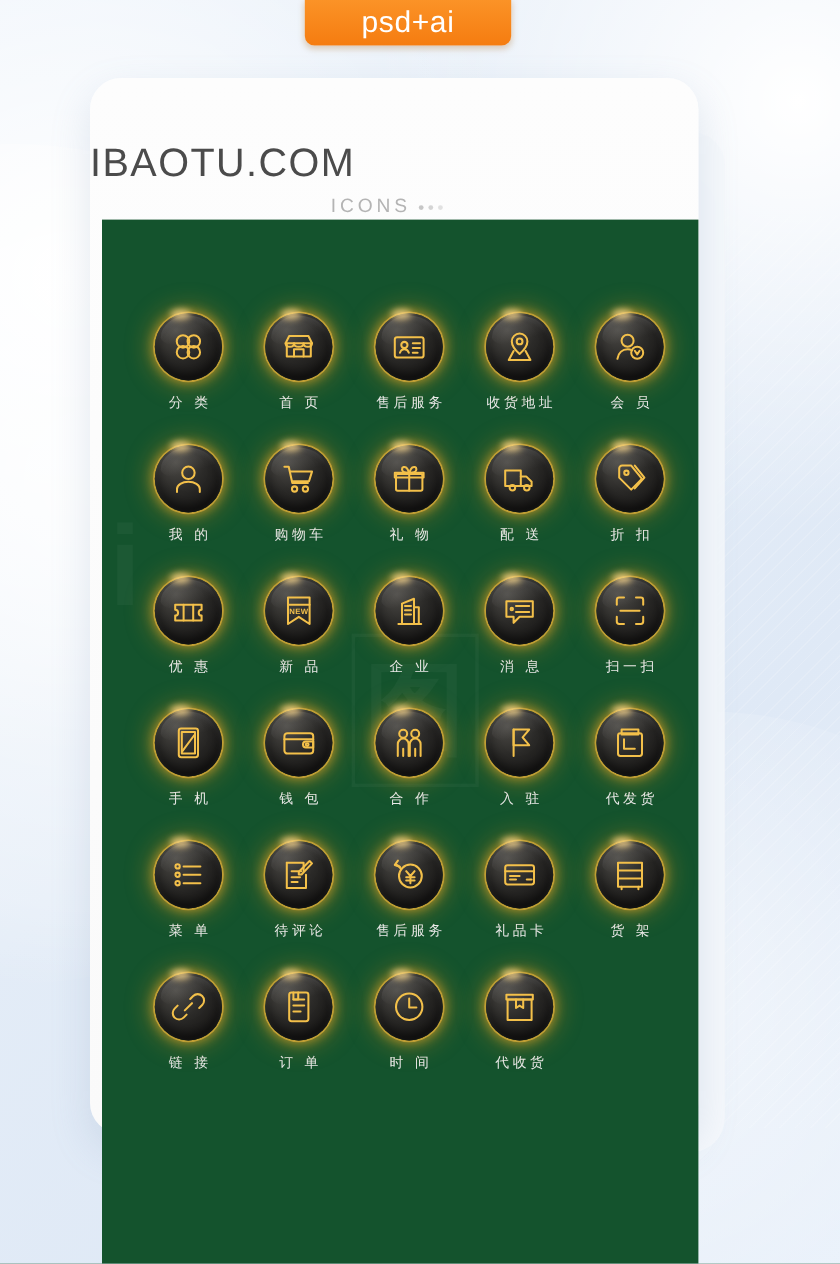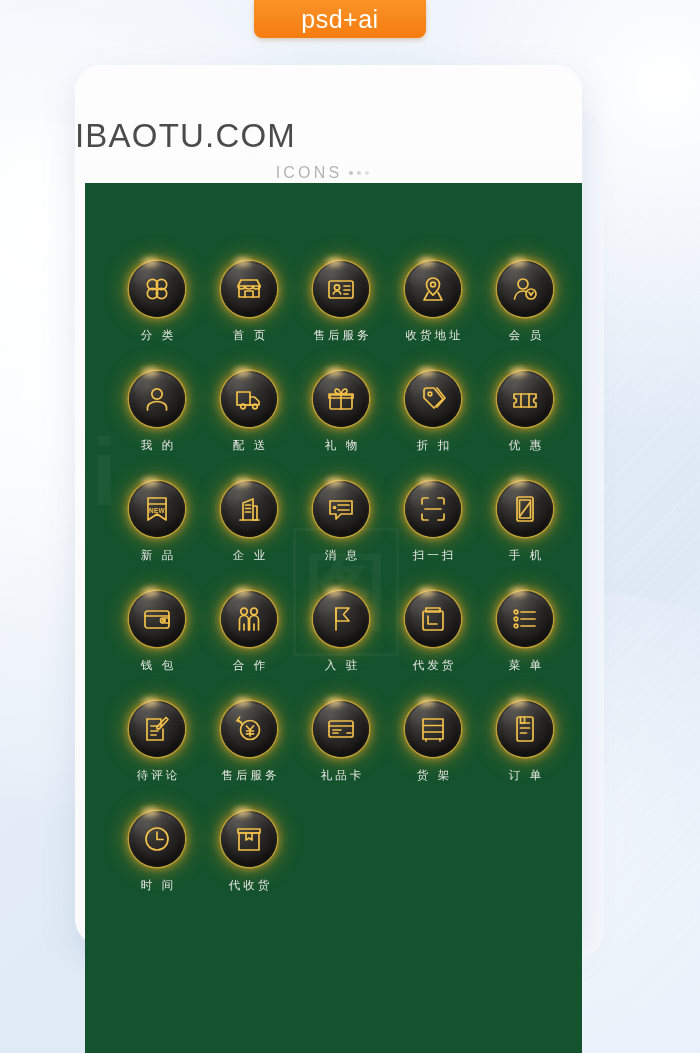--- a/index.html
+++ b/index.html
@@ -184,44 +184,55 @@
           <svg viewBox="0 0 32 32">
             <circle cx="16" cy="11" r="5.2"></circle>
             <path d="M6.5 27v-2.5C6.5 21 10.8 18.5 16 18.5S25.5 21 25.5 24.5V27"></path>
           </svg>
         </div>
         <div class="cap">我 的</div>
       </div>
       <div class="cell">
         <div class="disc">
           <svg viewBox="0 0 32 32">
+            <path d="M4 6h3.6l3 13.5h13"></path>
+            <path d="M9 10h18l-2.5 8H10.8"></path>
+            <circle cx="12.5" cy="24.5" r="2.2"></circle>
+            <circle cx="21.5" cy="24.5" r="2.2"></circle>
+          </svg>
+        </div>
+        <div class="cap">购物车</div>
+      </div>
+      <div class="cell">
+        <div class="disc">
+          <svg viewBox="0 0 32 32">
+            <rect x="5" y="12" width="22" height="14" rx="1.4"></rect>
+            <path d="M4 11h24v4H4z"></path>
+            <path d="M16 11v15"></path>
+            <path d="M16 11c-3.5 0-6-1-6-3s2.2-2.4 3.6-1.3C14.6 7.5 16 11 16 11z"></path>
+            <path d="M16 11c3.5 0 6-1 6-3s-2.2-2.4-3.6-1.3C17.4 7.5 16 11 16 11z"></path>
+          </svg>
+        </div>
+        <div class="cap">礼 物</div>
+      </div>
+      <div class="cell">
+        <div class="disc">
+          <svg viewBox="0 0 32 32">
             <path d="M4 9h13v13H4z"></path>
             <path d="M17 14h4.5l4.5 4.5V22h-9"></path>
             <circle cx="10" cy="23.5" r="2.3"></circle>
             <circle cx="22" cy="23.5" r="2.3"></circle>
             <path d="M6.5 22h1.2M12.3 22h7.4"></path>
           </svg>
         </div>
         <div class="cap">配 送</div>
       </div>
       <div class="cell">
         <div class="disc">
           <svg viewBox="0 0 32 32">
-            <rect x="5" y="12" width="22" height="14" rx="1.4"></rect>
-            <path d="M4 11h24v4H4z"></path>
-            <path d="M16 11v15"></path>
-            <path d="M16 11c-3.5 0-6-1-6-3s2.2-2.4 3.6-1.3C14.6 7.5 16 11 16 11z"></path>
-            <path d="M16 11c3.5 0 6-1 6-3s-2.2-2.4-3.6-1.3C17.4 7.5 16 11 16 11z"></path>
-          </svg>
-        </div>
-        <div class="cap">礼 物</div>
-      </div>
-      <div class="cell">
-        <div class="disc">
-          <svg viewBox="0 0 32 32">
             <path d="M17 5H9.5C8 5 7 6 7 7.5V15l10 10 9-9-9-11z"></path>
             <circle cx="13" cy="11" r="1.8"></circle>
             <path d="M20 5l8 10-8 9"></path>
           </svg>
         </div>
         <div class="cap">折 扣</div>
       </div>
       <div class="cell">
         <div class="disc">
           <svg viewBox="0 0 32 32">
@@ -376,20 +387,30 @@
             <path d="M6 6h20v20H6z"></path>
             <path d="M6 12.5h20M6 19h20"></path>
             <path d="M9 26v2M23 26v2"></path>
           </svg>
         </div>
         <div class="cap">货 架</div>
       </div>
       <div class="cell">
         <div class="disc">
           <svg viewBox="0 0 32 32">
+            <path d="M13 19l6-6"></path>
+            <path d="M17.5 9.5l2.5-2.5a5.3 5.3 0 017.5 7.5L25 17"></path>
+            <path d="M14.5 22.5L12 25a5.3 5.3 0 01-7.5-7.5L7 15"></path>
+          </svg>
+        </div>
+        <div class="cap">链 接</div>
+      </div>
+      <div class="cell">
+        <div class="disc">
+          <svg viewBox="0 0 32 32">
             <rect x="8" y="4" width="16" height="24" rx="2"></rect>
             <path d="M11.5 10h9M11.5 15h9M11.5 20h6"></path>
             <path d="M11.5 4v6h4V4"></path>
           </svg>
         </div>
         <div class="cap">订 单</div>
       </div>
       <div class="cell">
         <div class="disc">
           <svg viewBox="0 0 32 32">

